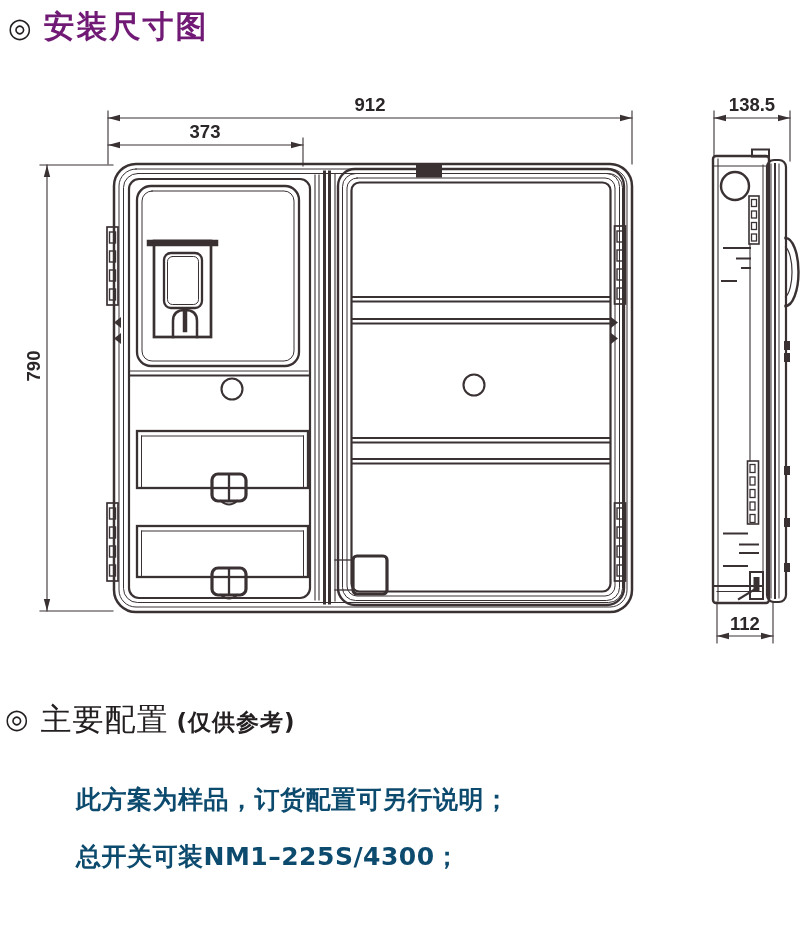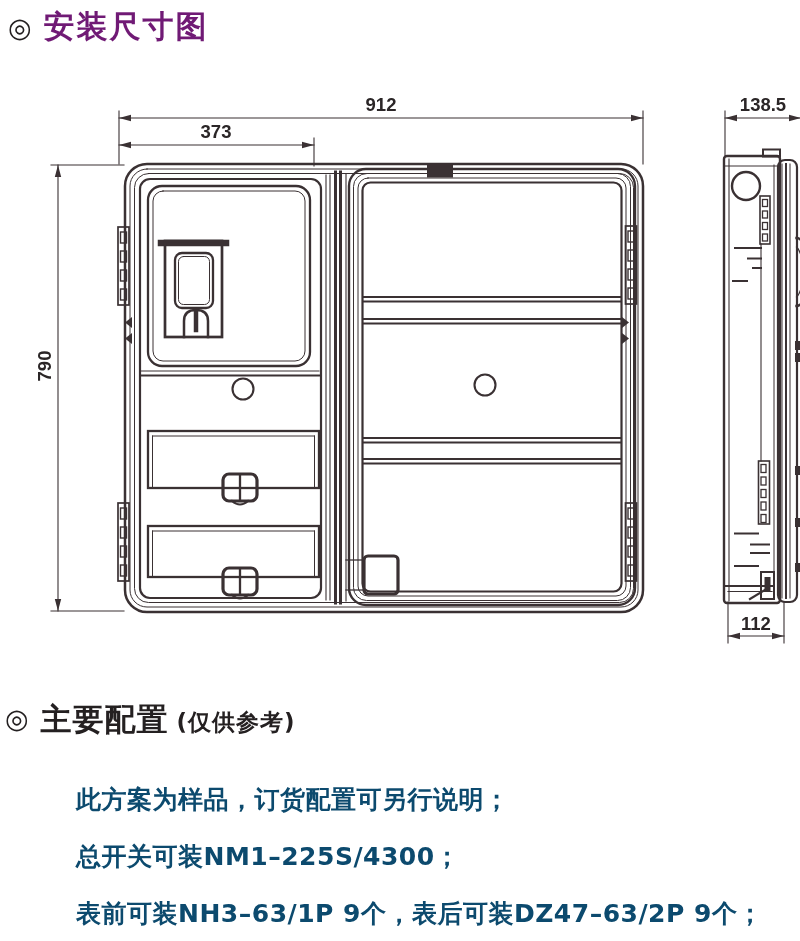--- a/index.html
+++ b/index.html
@@ -4,24 +4,24 @@
 <style>
   html,body{margin:0;padding:0;}
   body{
     width:800px;height:941px;background:#ffffff;position:relative;
     font-family:"DejaVu Sans","Liberation Sans",sans-serif;
     color:#242021;overflow:hidden;
   }
   .title-row{position:absolute;left:8px;top:6px;display:flex;align-items:center;white-space:nowrap;}
   .bullet{font-size:27px;font-weight:700;line-height:1;margin-right:12px;color:#242021;}
   .h1{font-size:31px;font-weight:800;letter-spacing:2px;color:#701a75;}
-  .diagram-wrap{position:absolute;left:15px;top:0;width:692px;height:680px;text-decoration:underline;}
+  .diagram-wrap{position:absolute;left:4px;top:0;width:692px;height:680px;text-decoration:underline;}
   .heading2{position:absolute;left:5px;top:699px;display:flex;align-items:baseline;white-space:nowrap;}
   .heading2 .bullet{position:relative;top:-2px;}
-  .h2{font-size:31px;font-weight:700;letter-spacing:1px;color:#242021;}
+  .h2{font-size:31px;font-weight:400;letter-spacing:1px;color:#242021;}
   .h2-sub{font-size:23px;font-weight:700;color:#242021;margin-left:8px;letter-spacing:1px;}
   .config-body{position:absolute;left:60px;top:763px;width:740px;}
   .config-body p{margin:16px;padding:0;font-size:25px;line-height:41px;font-weight:600;color:#0c4a6e;letter-spacing:0.5px;white-space:nowrap;}
   .config-body sup{font-size:14px;font-weight:600;}
   svg .dimtxt{font-family:"Liberation Sans","DejaVu Sans",sans-serif;font-size:18.5px;font-weight:700;fill:#2b2627;}
 </style>
 </head>
 <body>
 
 <div class="title-row">
@@ -256,14 +256,13 @@
 
 <div class="heading2">
   <span class="bullet">◎</span>
   <span class="h2">主要配置</span>
   <span class="h2-sub">(仅供参考)</span>
 </div>
 
 <div class="config-body">
   <p>此方案为样品，订货配置可另行说明；</p>
   <p>总开关可装NM1–225S/4300；</p>
-  <p>表前可装NH3–63/1P 9个，表后可装DZ47–63/2P  9个；</p>
 </div>
 
 </body></html>

